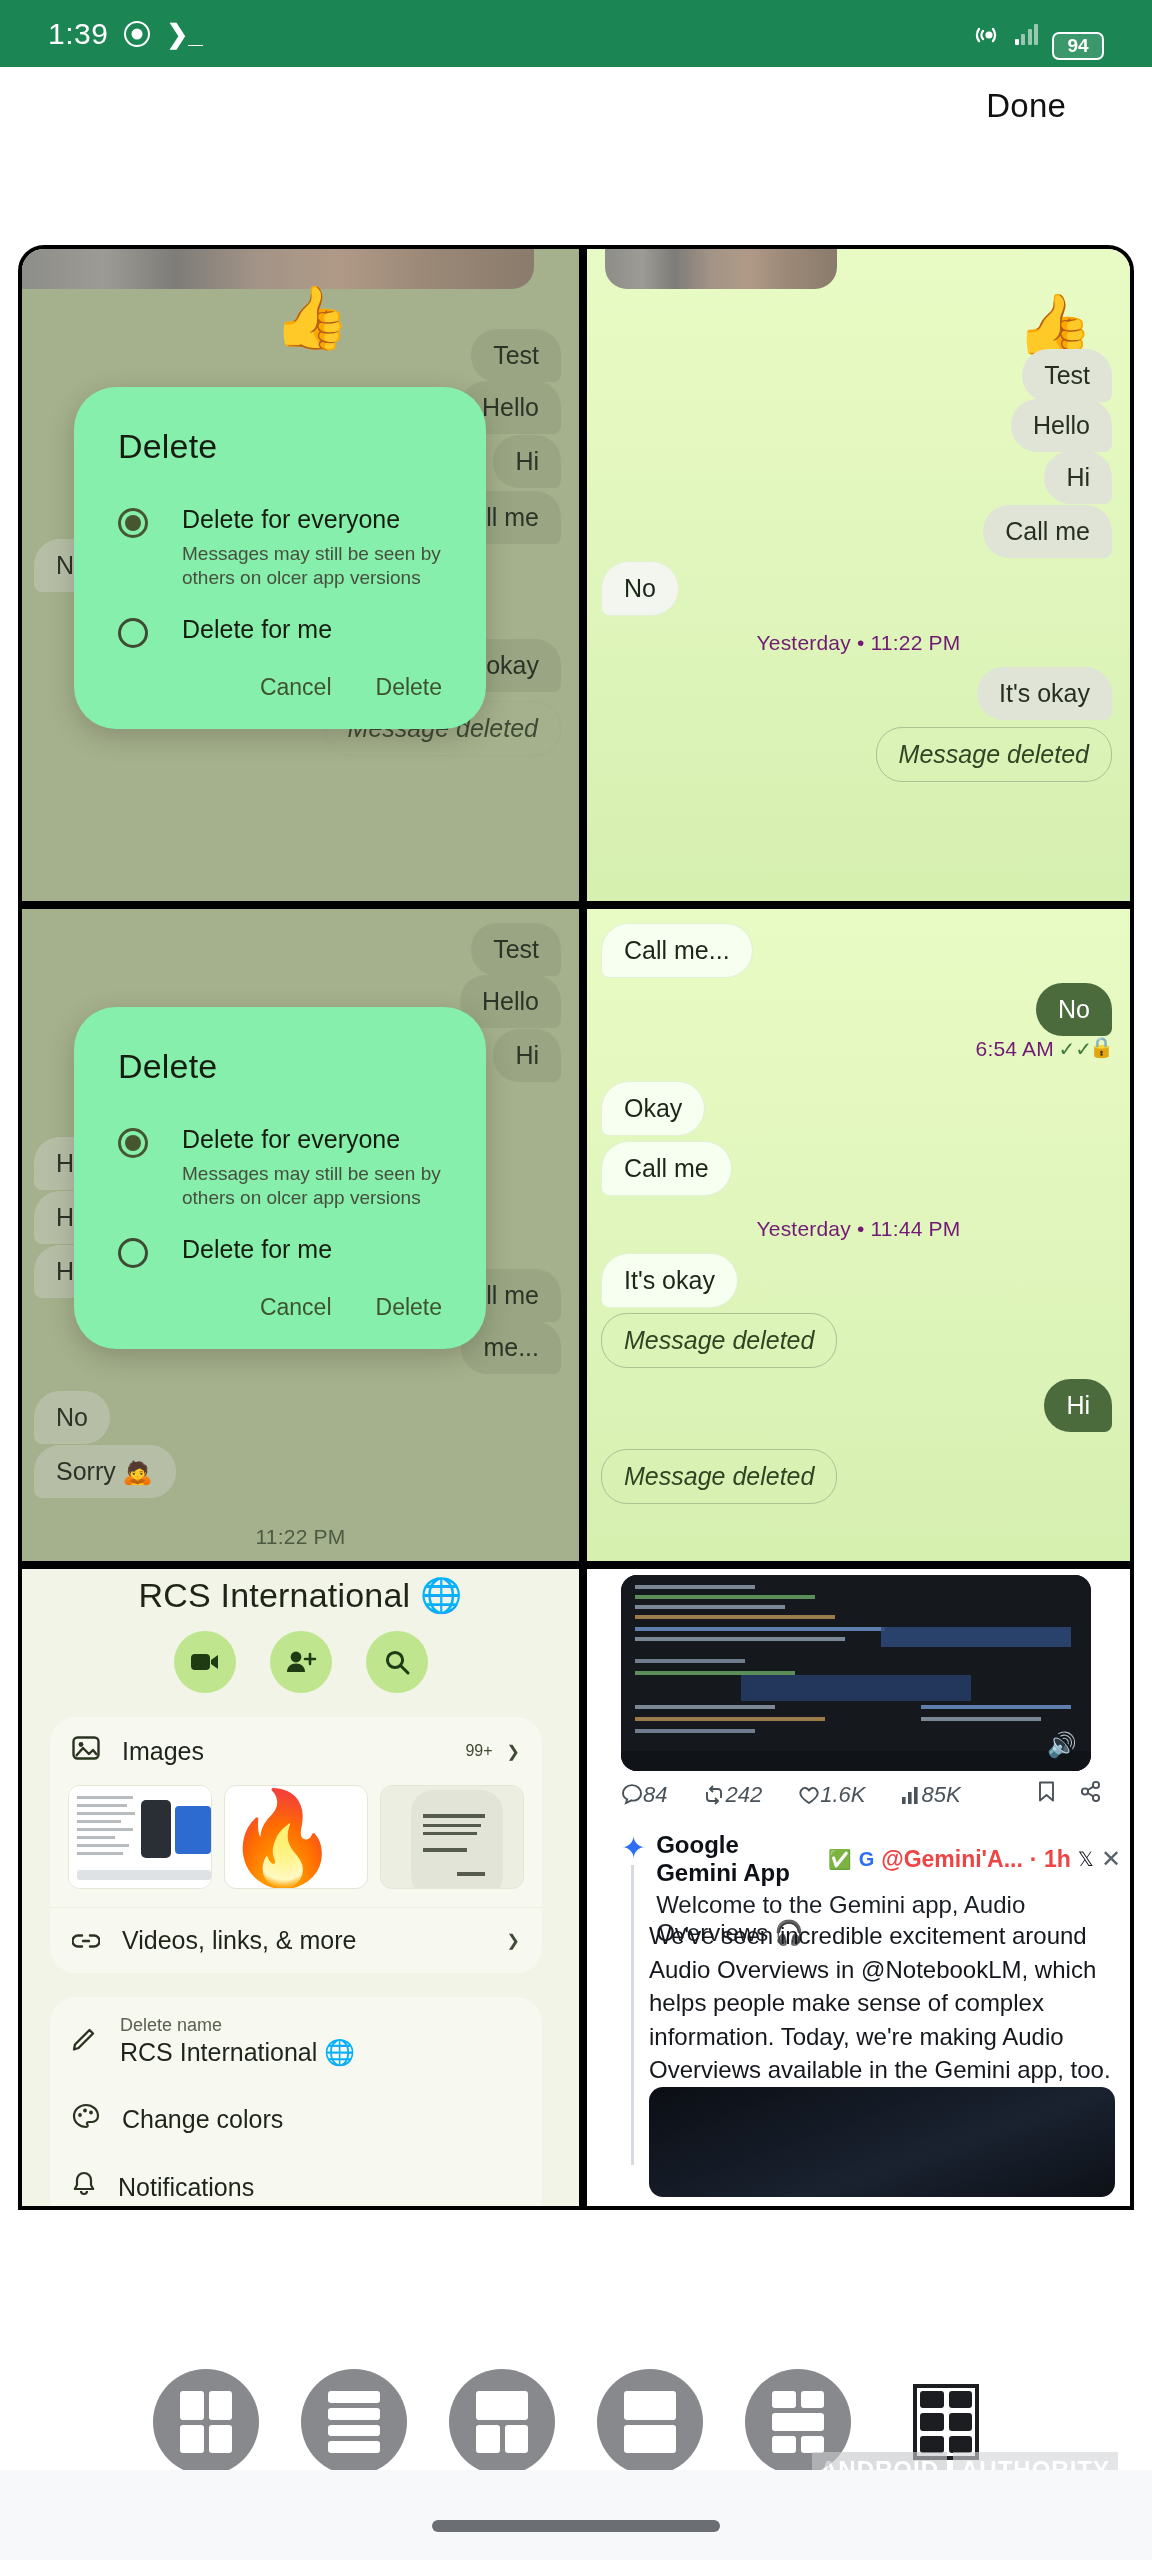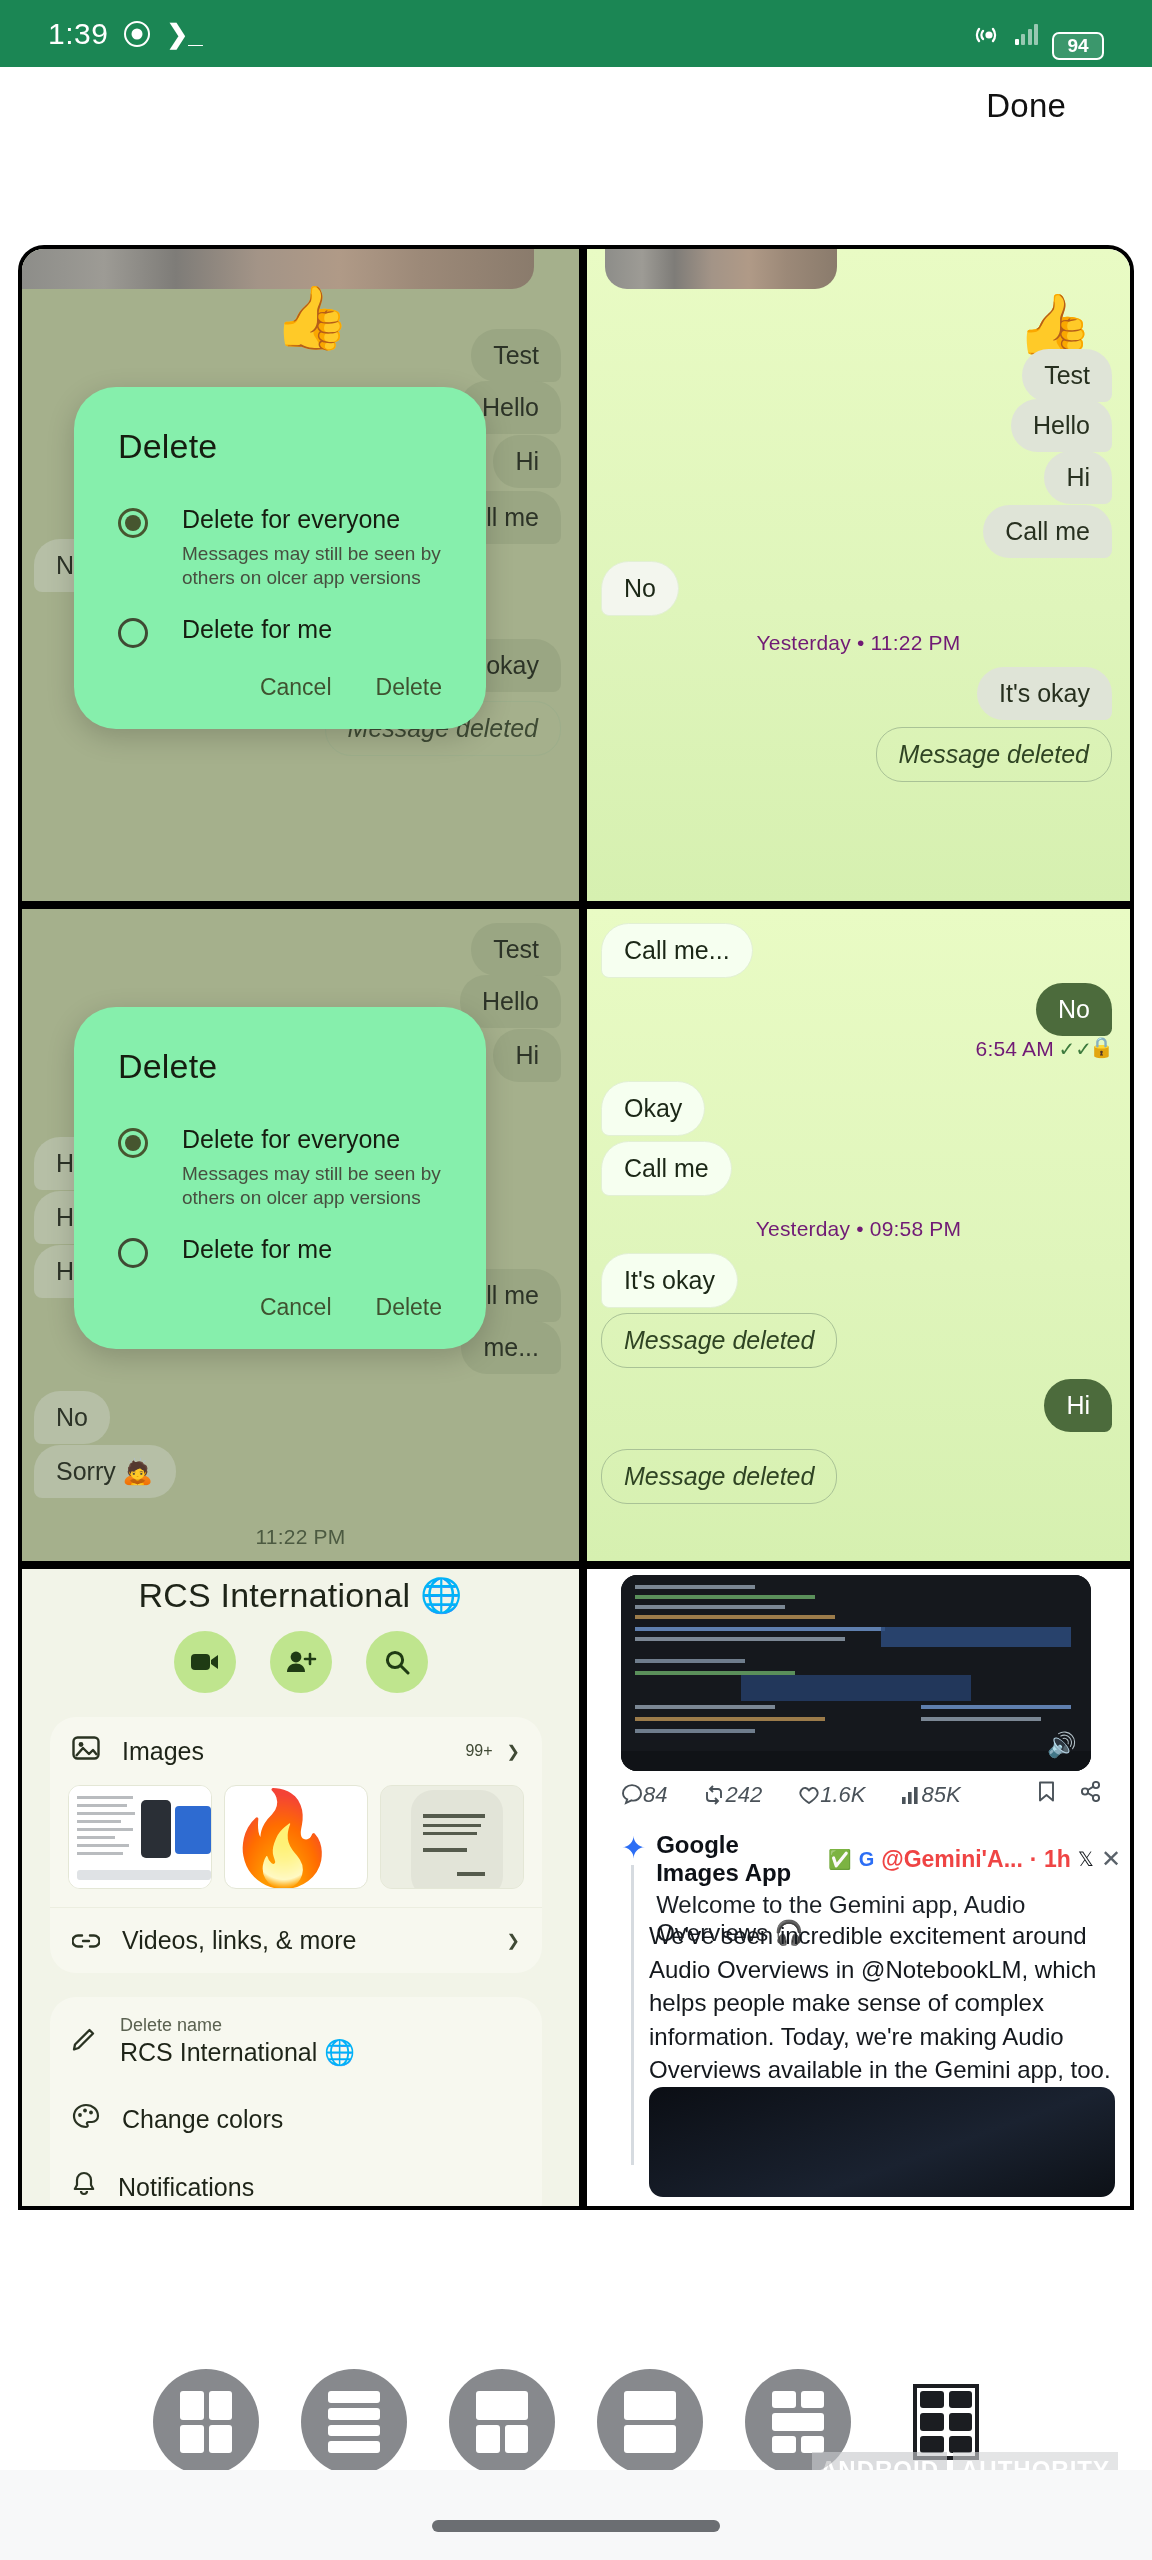--- a/index.html
+++ b/index.html
@@ -390,21 +390,21 @@
       <div class="bg-light"></div>
 
       <div class="bub in-l" style="left: 14px; top: 14px;">Call me...</div>
       <div class="bub out-l" style="right: 18px; top: 74px;">No</div>
       <div class="ts light" style="right: 76px; top: 128px;">6:54 AM</div>
       <span style="position:absolute; right:38px; top:128px; font-size:20px; color:#3d7a3d;">✓✓</span>
       <span style="position:absolute; right:16px; top:126px; font-size:20px; color:#6b7a5c;">🔒</span>
 
       <div class="bub in-l" style="left: 14px; top: 172px;">Okay</div>
       <div class="bub in-l" style="left: 14px; top: 232px;">Call me</div>
-      <div class="ts light" style="left: 50%; transform:translateX(-50%); top: 308px;">Yesterday • 09:58 PM</div>
+      <div class="ts light" style="left: 50%; transform:translateX(-50%); top: 308px;">Yesterday • 11:44 PM</div>
       <div class="bub in-l" style="left: 14px; top: 344px;">It's okay</div>
       <div class="bub del-l" style="left: 14px; top: 404px;">Message deleted</div>
       <div class="bub out-l" style="right: 18px; top: 470px;">Hi</div>
       <div class="bub del-l" style="left: 14px; top: 540px;">Message deleted</div>
     </div>
   </div>
 
   <div class="cell r2c0">
     <div class="shot">
       <div class="rcs"></div>
@@ -609,21 +609,21 @@
           </span>
         </span>
       </div>
 
       <div class="tw-rail"></div>
 
       <div class="tw-head">
         <span class="tw-star">✦</span>
         <span style="flex:1">
           <span style="display:flex; align-items:center; gap:7px; flex-wrap:nowrap;">
-            <span class="tw-name">Google Images App</span>
+            <span class="tw-name">Google Gemini App</span>
             <span style="font-size:19px;">✅</span>
             <span style="font-size:20px; color:#2c6ef5; font-weight:700;">G</span>
             <span class="tw-meta">@Gemini'A...</span>
             <span class="tw-meta">·&nbsp;<span>1h</span></span>
             <span style="font-size:20px; color:#14181d;">𝕏</span>
             <span style="margin-left:auto; font-size:24px; color:#5a626a;">✕</span>
           </span>
           <span class="tw-sub" style="display:block;">Welcome to the Gemini app, Audio Overviews 🎧</span>
         </span>
       </div>

